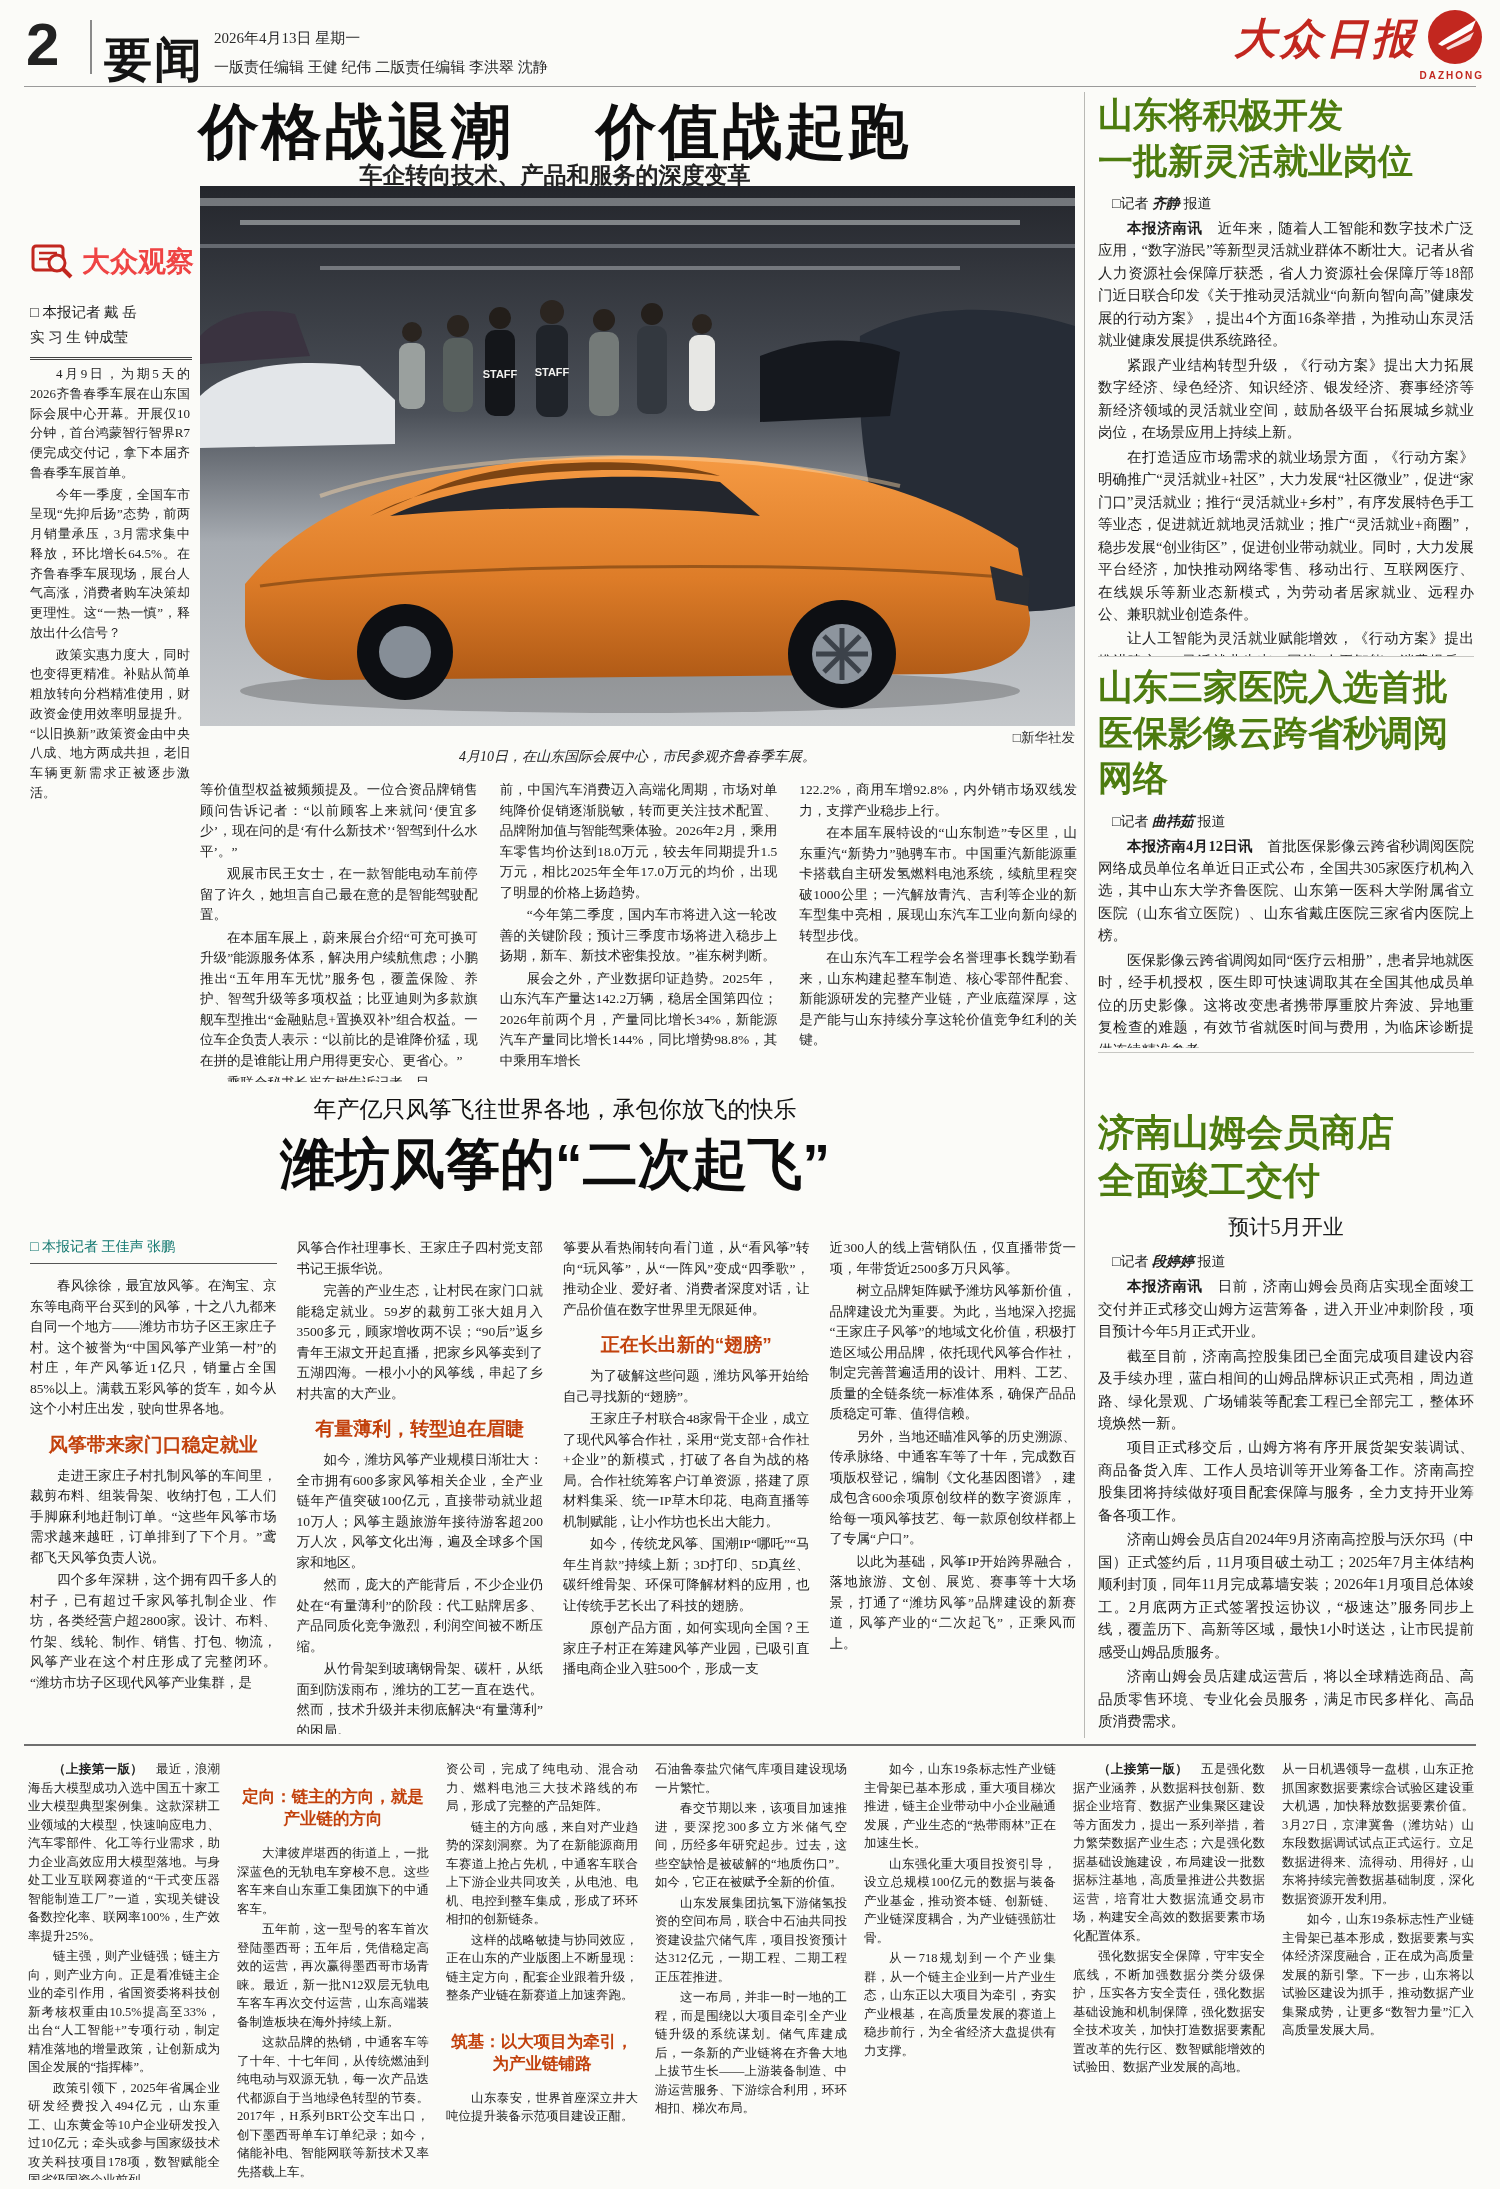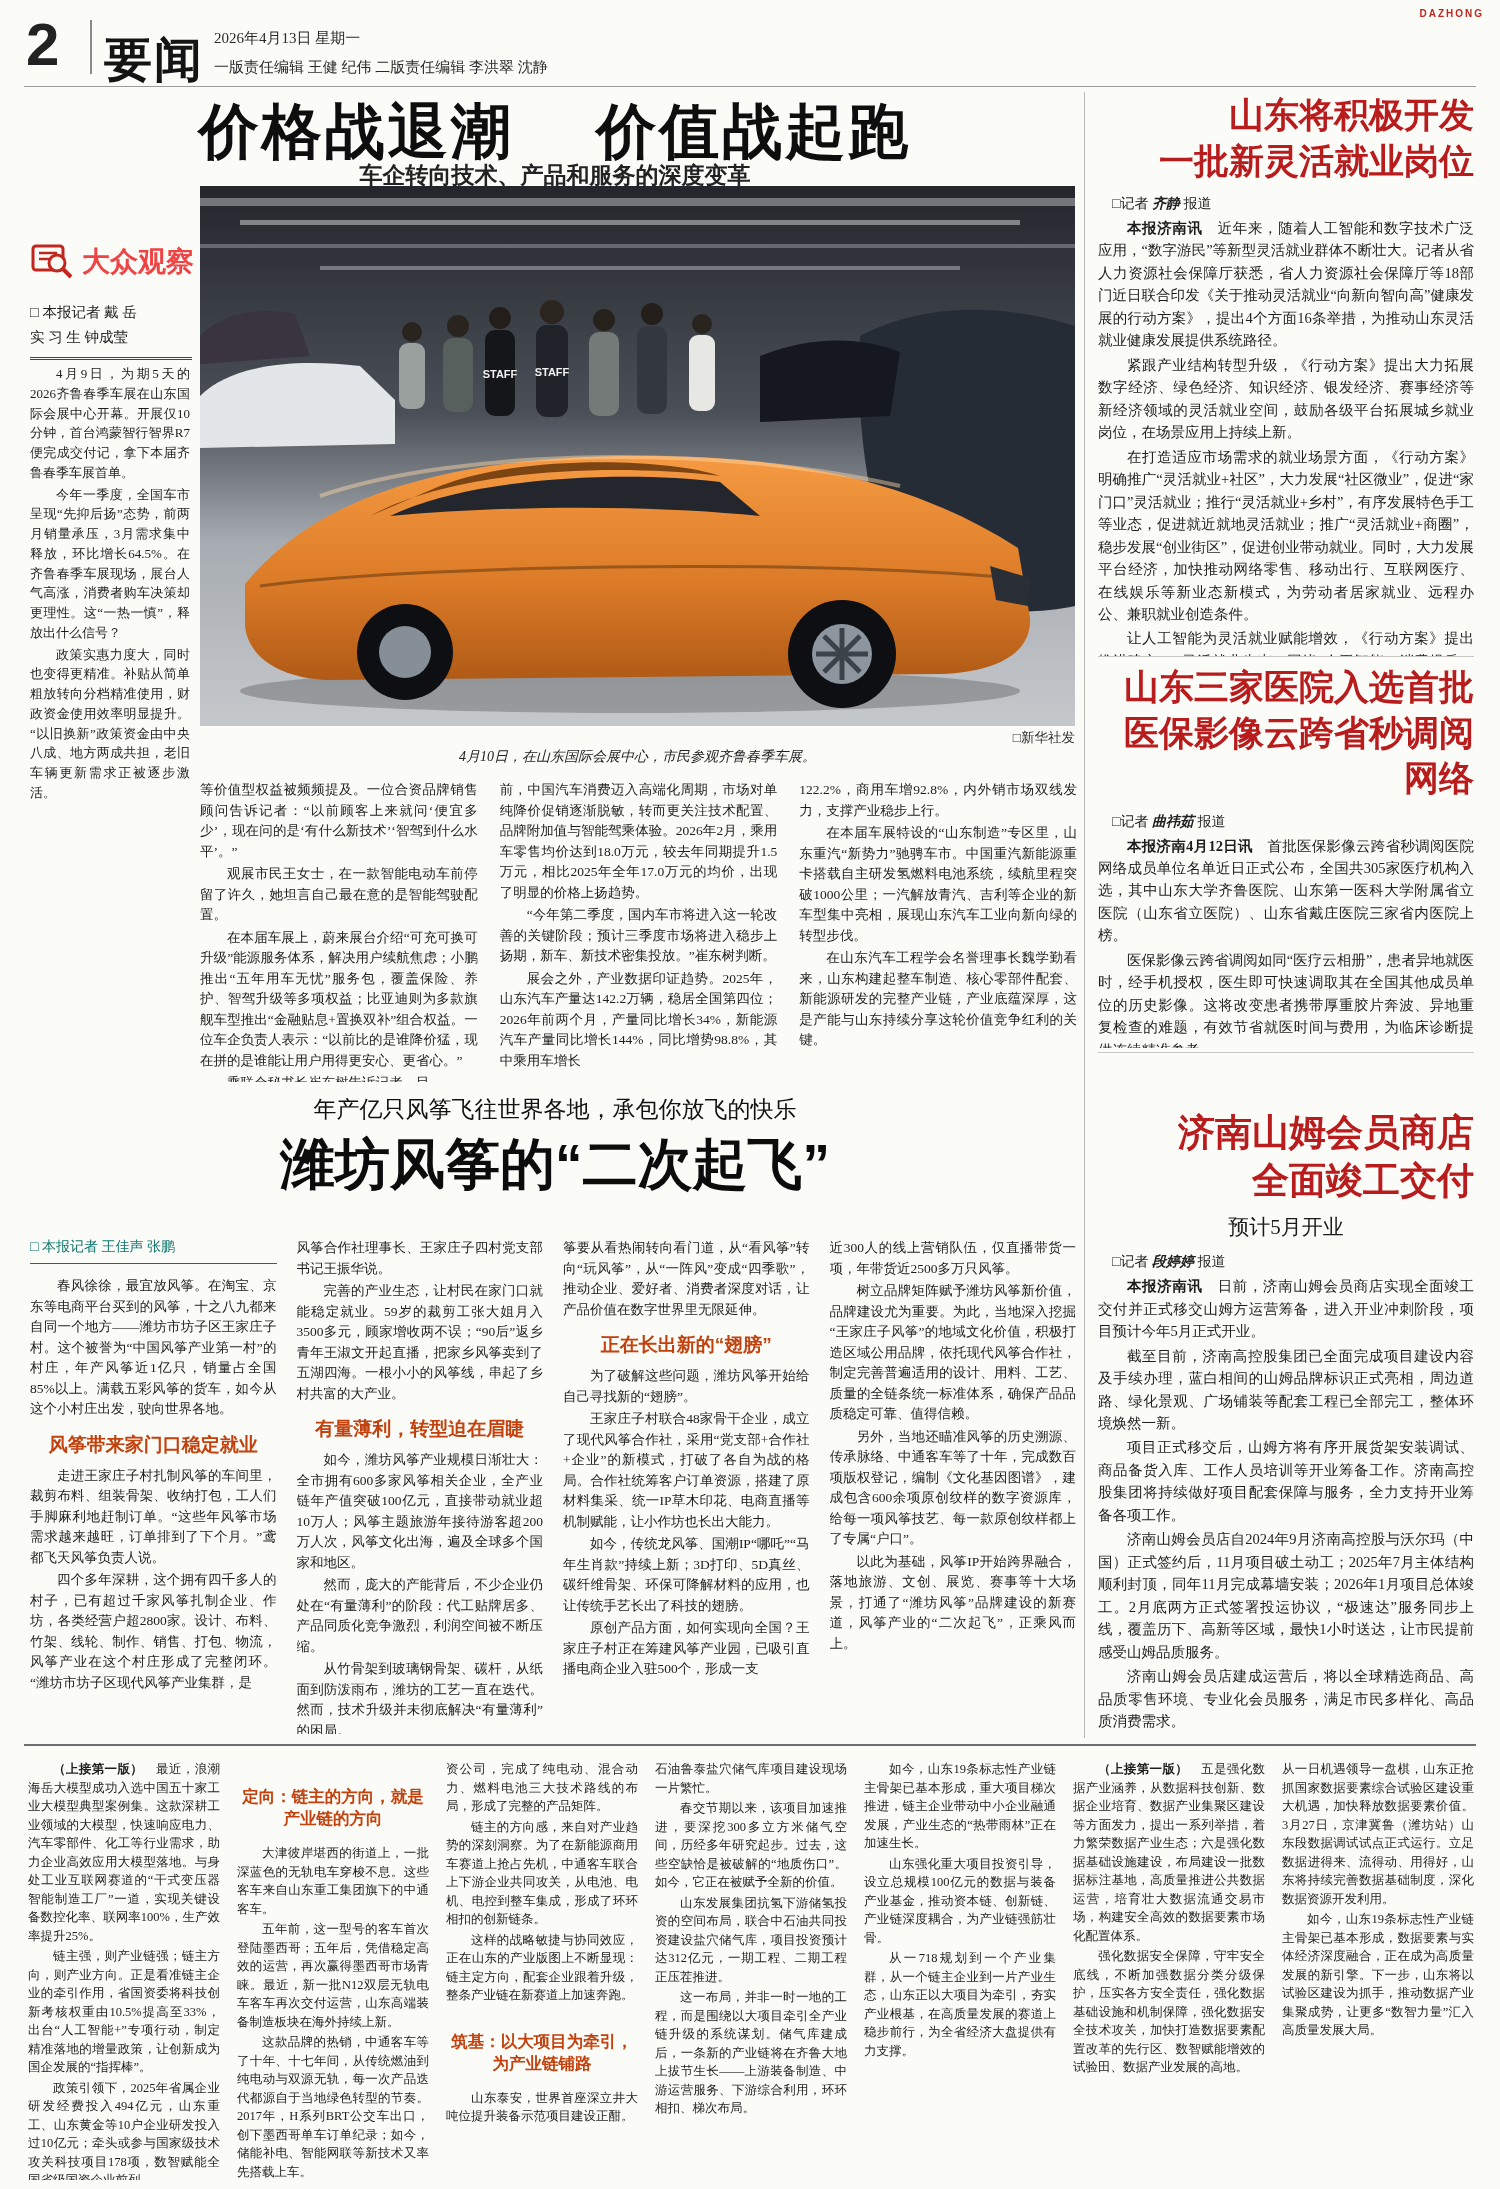--- a/index.html
+++ b/index.html
@@ -46,22 +46,22 @@
            font-size:23px;font-weight:400;color:#111;}
   .kite-head{position:absolute;left:35px;top:1128px;width:1040px;text-align:center;margin:0;
            font-family:"Liberation Sans","DejaVu Sans",sans-serif;font-size:55px;font-weight:900;color:#0c0c0c;}
   .kite-cols{position:absolute;left:30px;top:1238px;width:1046px;height:496px;display:flex;gap:20px;overflow:hidden;}
   .kite-cols .tcol{flex:1;overflow:hidden;}
   .kite-byline{font-size:14px;color:#0f766e;border-bottom:1px solid #555;padding-bottom:7px;margin-bottom:12px;}
   .kite-cols .col-head{font-size:19px;}
   
   .sb-vline{position:absolute;left:1084px;top:92px;width:1px;height:1646px;background:#b9b9b5;}
   .sb-art{position:absolute;left:1098px;width:376px;overflow:hidden;}
-  .sb-h{font-family:"Liberation Sans","DejaVu Sans",sans-serif;font-weight:900;text-align:right;
-        margin:0;color:#b91c1c;line-height:1.3;}
+  .sb-h{font-family:"Liberation Sans","DejaVu Sans",sans-serif;font-weight:900;text-align:left;
+        margin:0;color:#4d7c0f;line-height:1.3;}
   .sb-art1{top:92px;height:564px;}
   .sb-art2{top:664px;height:384px;}
   .sb-art3{top:1109px;height:680px;}
   .sb-art1 .sb-h,.sb-art2 .sb-h{font-size:35px;}
   .sb-art3 .sb-h{font-size:37px;}
   .sb-sub{text-align:center;font-size:21px;margin:8px 0 0;color:#1a1a1a;}
   .sb-byline{font-size:14px;color:#222;margin:12px 0 4px;text-indent:1em;}
   .sb-byline i{font-style:italic;font-weight:700;}
   .sb-body .para{font-size:14.5px;line-height:1.55;}
   .sb-sep{position:absolute;left:1098px;width:376px;height:1px;background:#c7c7c3;}
@@ -80,20 +80,30 @@
 <div class="page">
 
   <div class="pagenum">2</div>
   <div class="head-vline"></div>
   <div class="sectionname">要闻</div>
   <div class="pubmeta">
     <div>2026年4月13日  星期一</div>
     <div>一版责任编辑  王健  纪伟   二版责任编辑  李洪翠  沈静</div>
   </div>
   <div class="brand">
+    <div style="display:flex;align-items:center;justify-content:flex-end;gap:8px;">
+      <span class="brand-script">大众日报</span>
+      <span style="display:inline-block;">
+        <svg width="58" height="58" viewBox="0 0 58 58">
+          <circle cx="29" cy="29" r="27" fill="#c2271f"></circle>
+          <path d="M12 36 C22 28, 34 22, 50 12 L46 22 C36 28, 26 33, 16 38 Z" fill="#ffffff"></path>
+          <path d="M20 40 C28 35, 38 30, 48 24 L44 32 C36 36, 28 39, 22 42 Z" fill="#ffffff" opacity=".85"></path>
+        </svg>
+      </span>
+    </div>
     <div class="brand-en">DAZHONG</div>
   </div>
   <div class="header-rule"></div>
 
   <h1 class="lead-head">价格战退潮　 价值战起跑</h1>
   <h2 class="lead-sub">车企转向技术、产品和服务的深度变革</h2>
 
   <div class="observer">
     <span>
       <svg width="46" height="40" viewBox="0 0 46 40">

